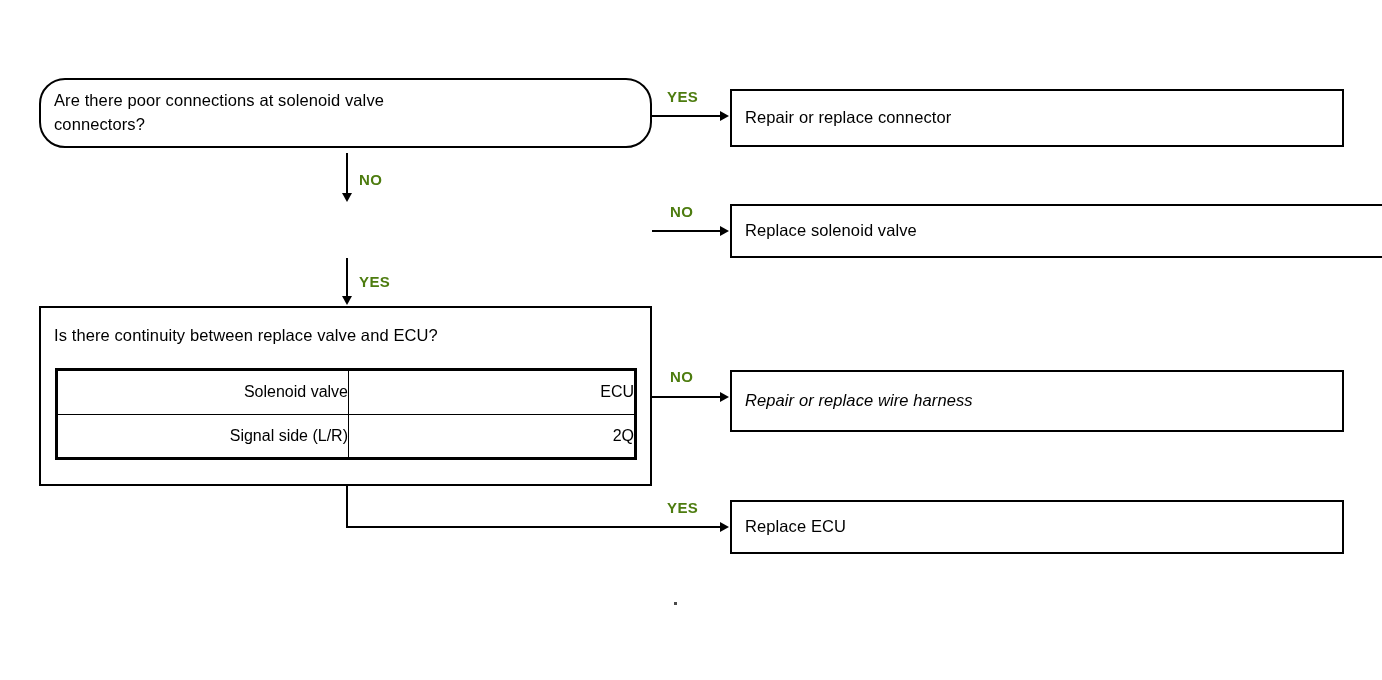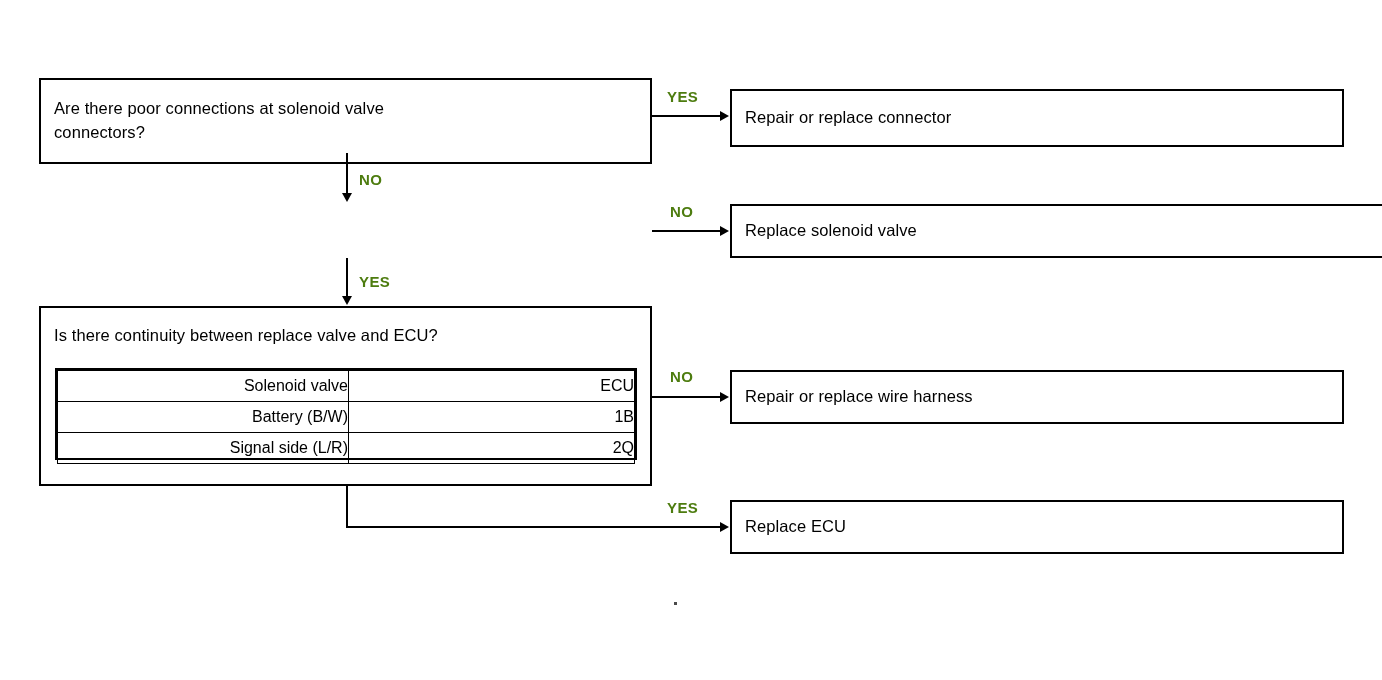--- a/index.html
+++ b/index.html
@@ -115,21 +115,21 @@
     width: 3px;
     height: 3px;
     background: #4a4a4a;
   }
 </style>
 </head>
 <body>
 
 <div id="canvas">
 
-  <div class="box" style="left:39px; top:78px; width:613px; height:86px;">
+  <div class="box" style="left:39px; top:78px; width:613px; height:70px;border-radius:26px;">
     <div class="box-text">Are there poor connections at solenoid valve
 connectors?</div>
   </div>
 
   <div class="hline" style="left:652px; top:115px; width:70px;"></div>
   <div class="arrow-right" style="left:720px; top:111px;"></div>
   <div class="branch-label" style="left:667px; top:88px;">YES</div>
 
   <div class="box" style="left:730px; top:89px; width:614px; height:58px;">
     <div class="box-text">Repair or replace connector</div>
@@ -157,36 +157,32 @@
   </div>
 
   <div class="vtable" style="left:55px; top:368px; width:582px; height:92px;">
     <table>
       <tbody>
         <tr>
           <td class="col-left">Solenoid valve</td>
           <td class="col-right">ECU</td>
         </tr>
         <tr>
-          <td class="col-left">Battery (B/W)</td>
-          <td class="col-right">1B</td>
-        </tr>
-        <tr>
           <td class="col-left">Signal side (L/R)</td>
           <td class="col-right">2Q</td>
         </tr>
       </tbody>
     </table>
   </div>
 
   <div class="hline" style="left:652px; top:396px; width:70px;"></div>
   <div class="arrow-right" style="left:720px; top:392px;"></div>
   <div class="branch-label" style="left:670px; top:368px;">NO</div>
 
-  <div class="box" style="left:730px; top:370px; width:614px; height:54px;">
+  <div class="box" style="left:730px; top:370px; width:614px; height:62px;font-style:italic;">
     <div class="box-text">Repair or replace wire harness</div>
   </div>
 
   <div class="vline" style="left:346px; top:486px; height:42px;"></div>
   <div class="hline" style="left:346px; top:526px; width:376px;"></div>
   <div class="arrow-right" style="left:720px; top:522px;"></div>
   <div class="branch-label" style="left:667px; top:499px;">YES</div>
 
   <div class="box" style="left:730px; top:500px; width:614px; height:54px;">
     <div class="box-text">Replace ECU</div>

